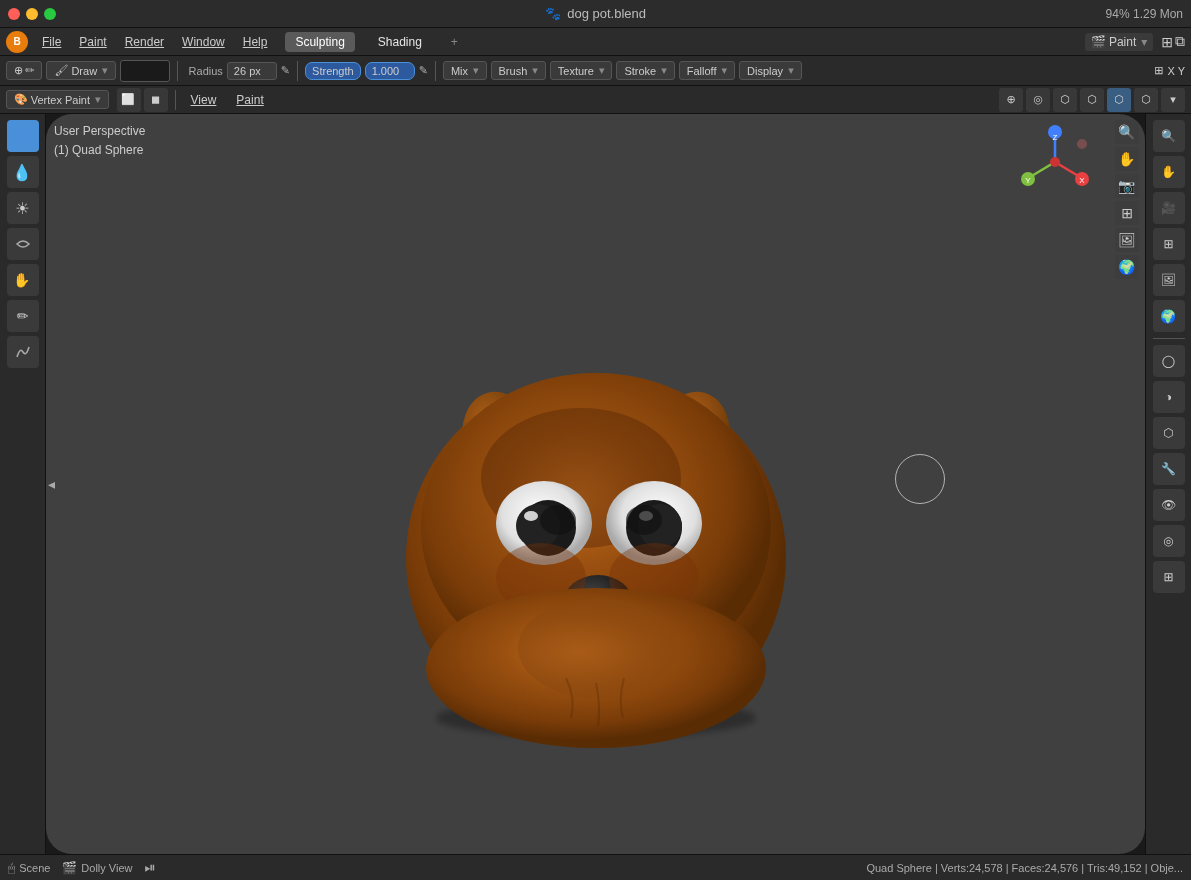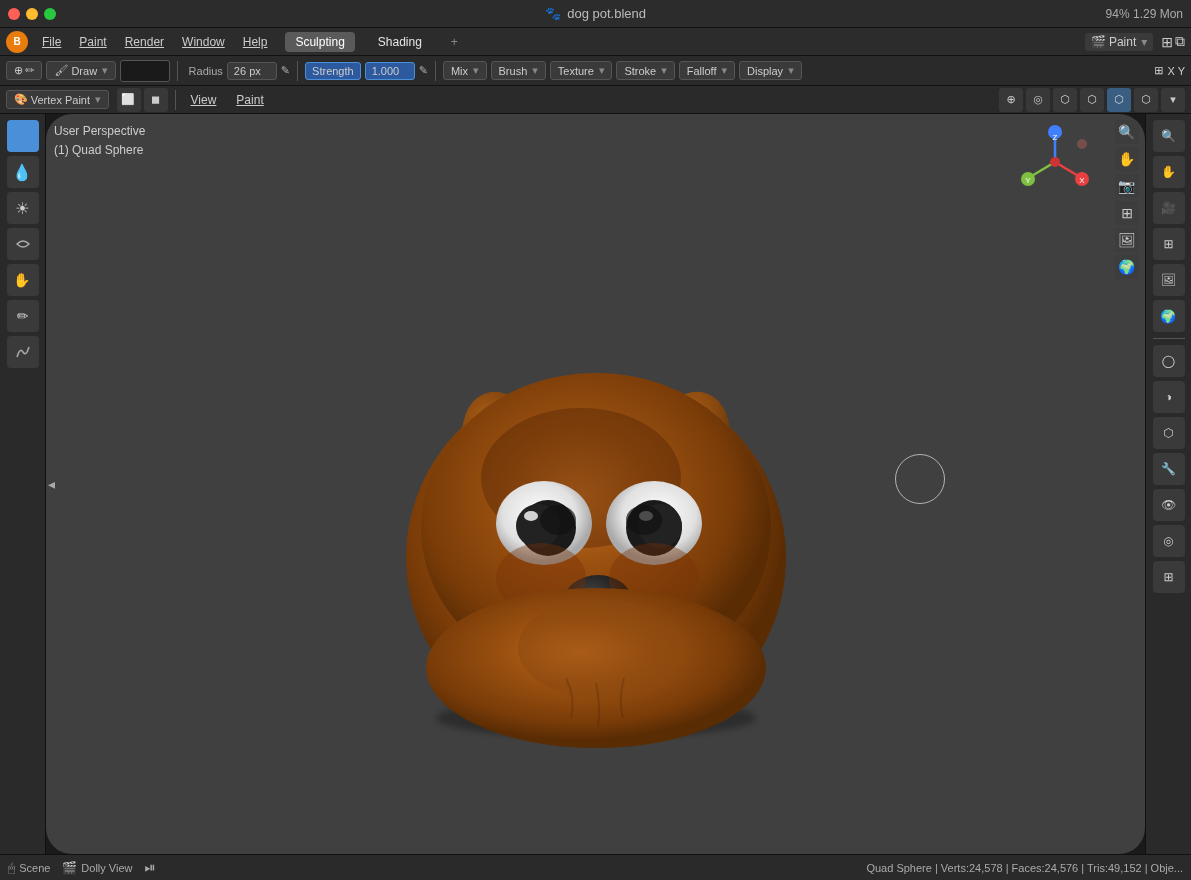--- a/index.html
+++ b/index.html
@@ -120,21 +120,21 @@
     .toolbar-label { color: #aaa; font-size: 11px; margin-left: 4px; }
     .toolbar-value {
       background: #3a3a3a;
       border: 1px solid #555;
       border-radius: 3px;
       padding: 2px 6px;
       color: #ccc;
       font-size: 11px;
       min-width: 50px;
     }
-    .toolbar-value.highlighted { background: #2d5a9e; border-color: #4a90d9; }
+    .toolbar-value.highlighted { background: #2d5a9e; border-color: #4a90d9; border-radius: 7px; }
     .toolbar-separator { width: 1px; height: 20px; background: #555; margin: 0 3px; }
 
     
     #toolbar-row2 {
       height: 28px;
       background: #2a2a2a;
       display: flex;
       align-items: center;
       padding: 0 6px;
       gap: 4px;

